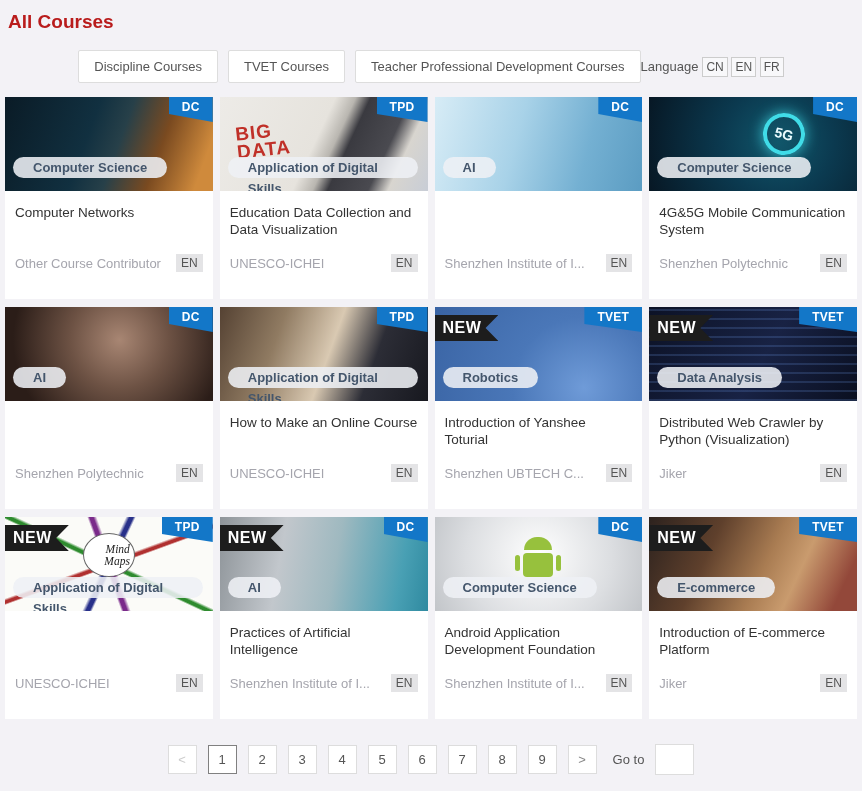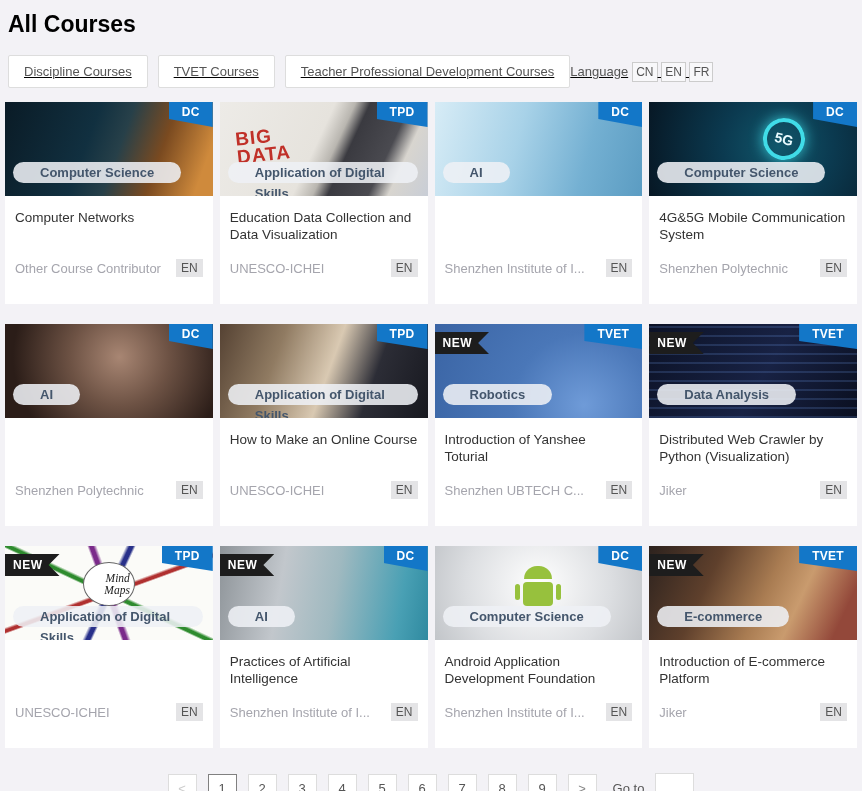--- a/index.html
+++ b/index.html
@@ -8,65 +8,65 @@
     --page-bg:#f3f2f6;
   }
   *{box-sizing:border-box;margin:0;padding:0;}
   html,body{width:862px;height:791px;overflow:hidden;}
   body{
     background:var(--page-bg);
     font-family:"Liberation Sans","DejaVu Sans",sans-serif;
     padding:5px;
   }
   .page-title{
-    font-size:23px;font-weight:bold;color:#000000;
+    font-size:19px;font-weight:bold;color:#b91c1c;
     margin:6px 3px 0;
   }
   .toolbar{
-    display:flex;align-items:center;justify-content:flex-start;
-    margin:17px 0 14px;padding:0 3px;text-decoration:underline;
+    display:flex;align-items:center;justify-content:center;
+    margin:17px 0 14px;padding:0 3px;
   }
   .filters{display:flex;gap:10px;}
   .filter-btn{
     background:#fff;border:1px solid #ddd;border-radius:2px;
     padding:8px 15px;font-size:13px;color:#555;cursor:pointer;
     font-family:inherit;
   }
   .lang-area{display:flex;align-items:center;gap:4px;font-size:13px;color:#555;}
   .lang-box{
     display:inline-block;border:1px solid #ccc;background:#f8f8fa;
     padding:2px 3px;font-size:12px;color:#555;cursor:pointer;min-width:22px;text-align:center;
   }
   
   .grid{
     display:grid;grid-template-columns:repeat(4,1fr);
-    gap:20px 7px;
+    gap:8px 7px;
   }
   .card{
     background:#fff;height:202px;position:relative;cursor:pointer;
   }
   .card-img{height:94px;position:relative;overflow:hidden;}
   .type-badge{
     position:absolute;top:0;right:0;
     background:var(--badge-blue);color:#fff;
     font-size:12px;font-weight:bold;letter-spacing:.3px;
     padding:3px 13px 8px;
     clip-path:polygon(0 0,100% 0,100% 100%,0 68%);
   }
   .new-ribbon{
     position:absolute;top:8px;left:0;
     background:var(--ribbon-black);color:#fff;
-    font-size:12px;font-weight:bold;letter-spacing:.5px;
+    font-size:16px;font-weight:bold;letter-spacing:.5px;
     padding:4px 17px 4px 8px;
     clip-path:polygon(0 0,100% 0,80% 50%,100% 100%,0 100%);
   }
   .category-pill{
     position:absolute;left:8px;bottom:13px;
     background:rgba(238,240,245,.88);border-radius:13px;
-    padding:0 27px;height:21px;line-height:21px;
+    padding:0 20px;height:21px;line-height:21px;
     font-size:13px;font-weight:bold;color:#44566c;
     max-width:calc(100% - 18px);overflow:visible;white-space:normal;
   }
   .card-title{
     margin:13px 10px 0;font-size:13.5px;line-height:17px;color:#333;
   }
   .card-footer{
     position:absolute;left:10px;right:10px;bottom:27px;
     display:flex;justify-content:space-between;align-items:center;
   }

